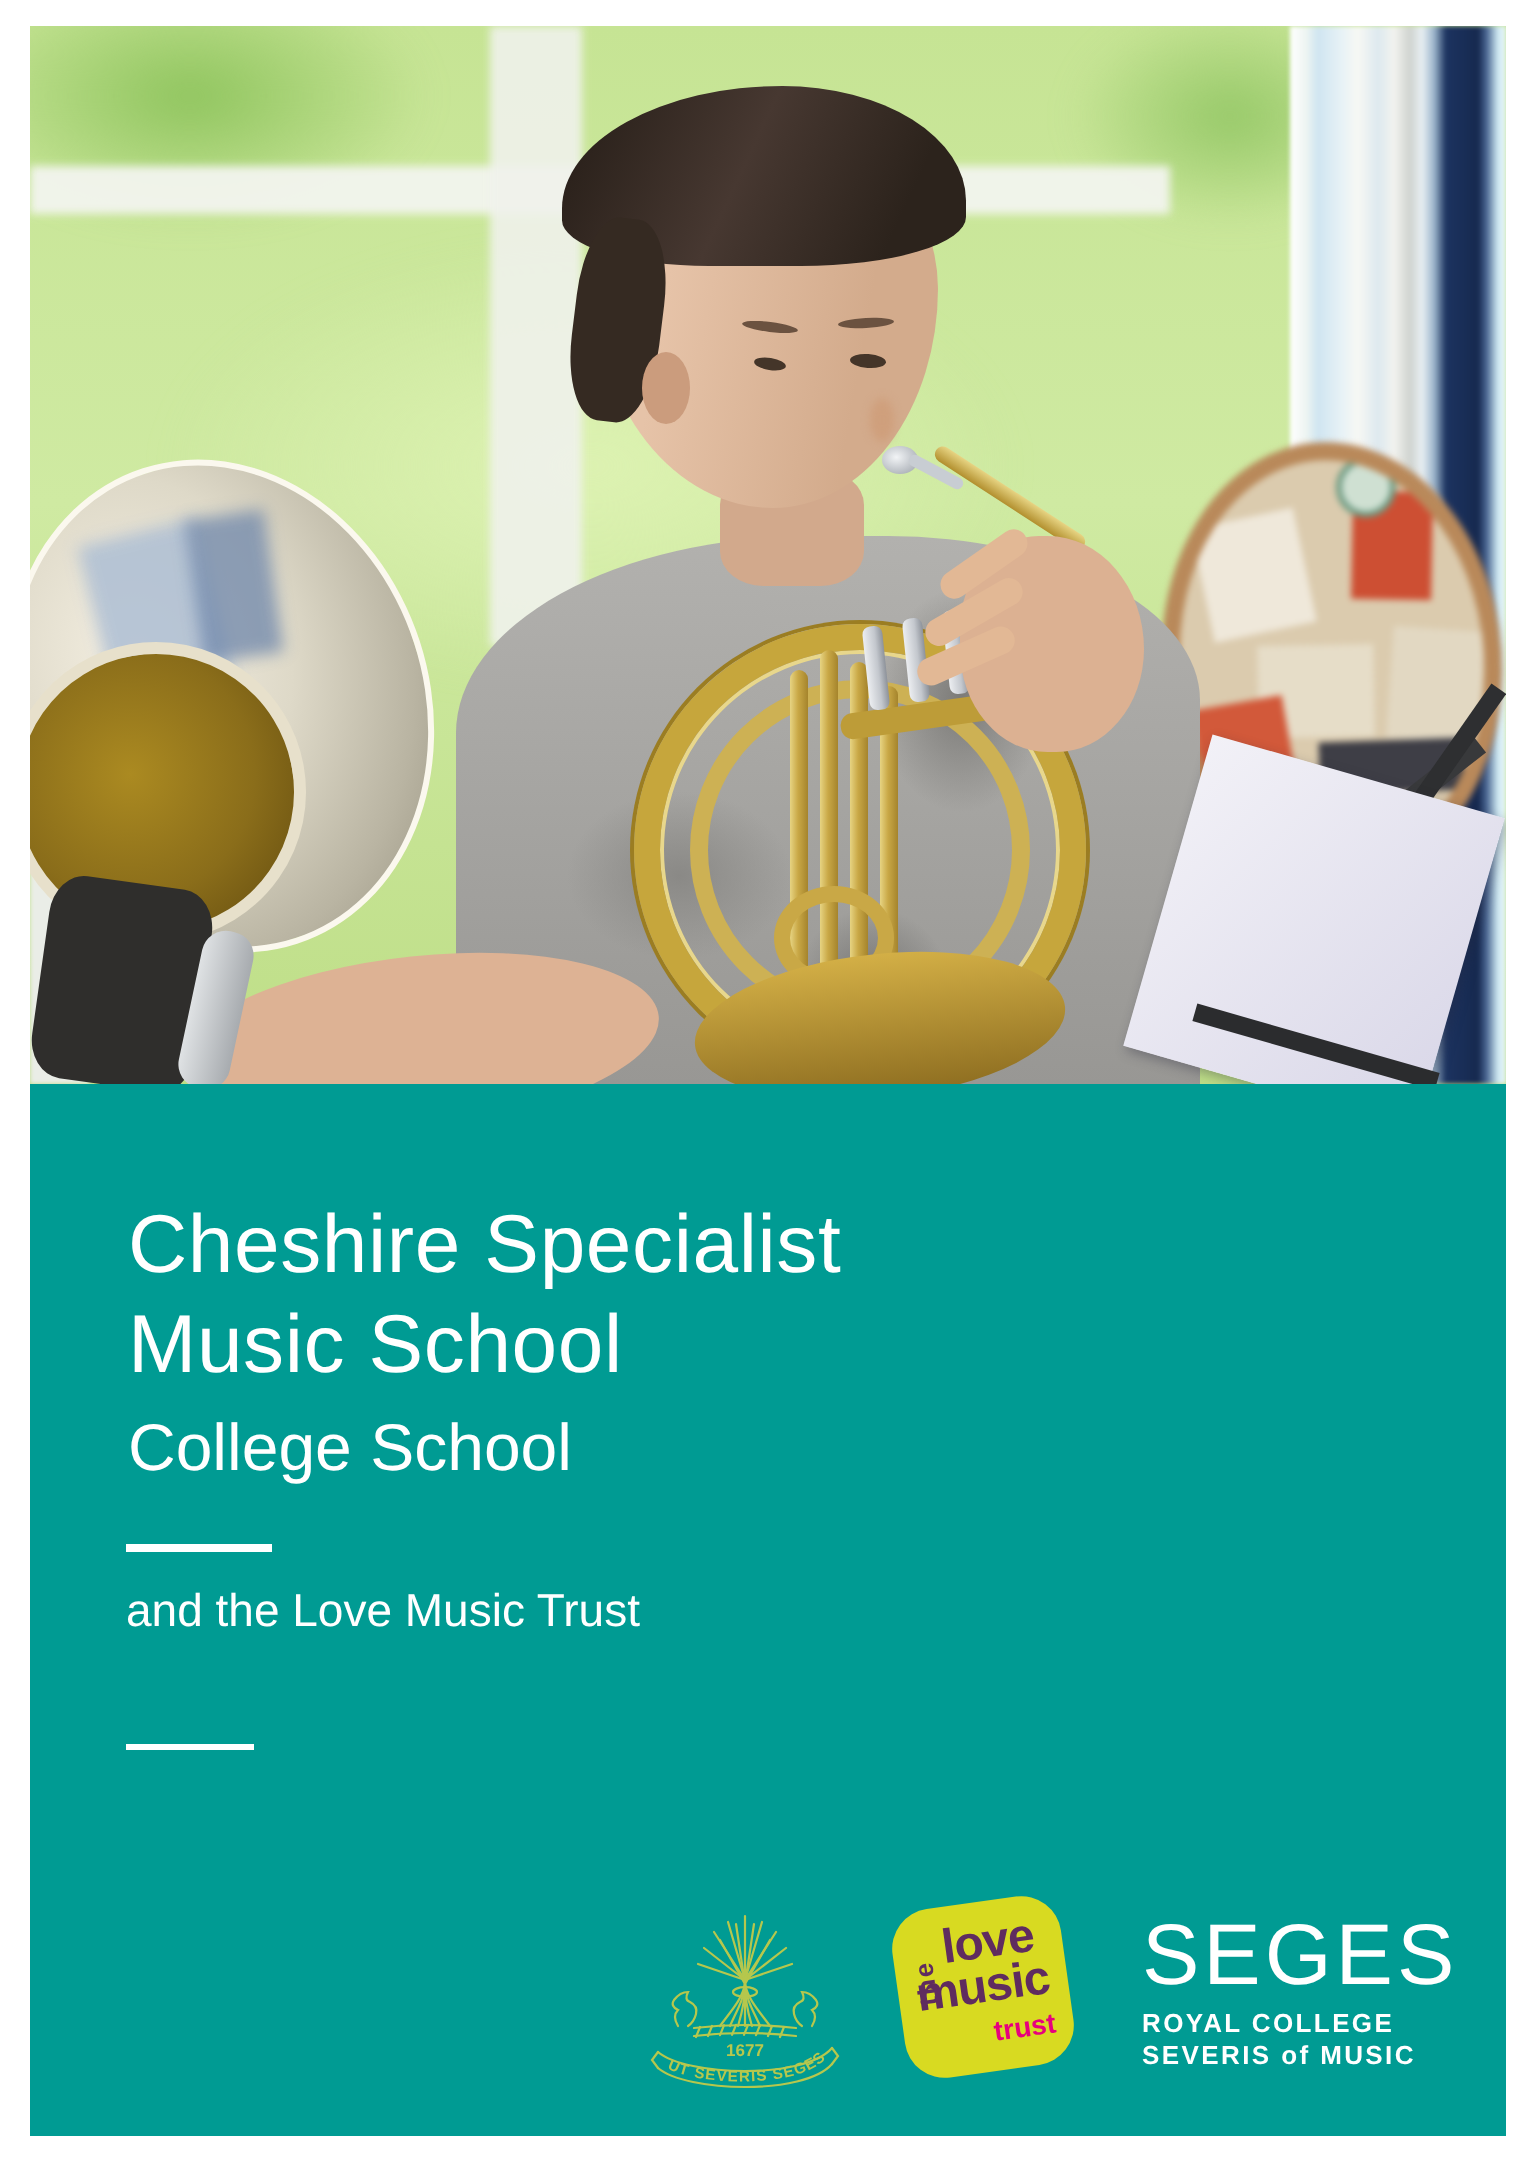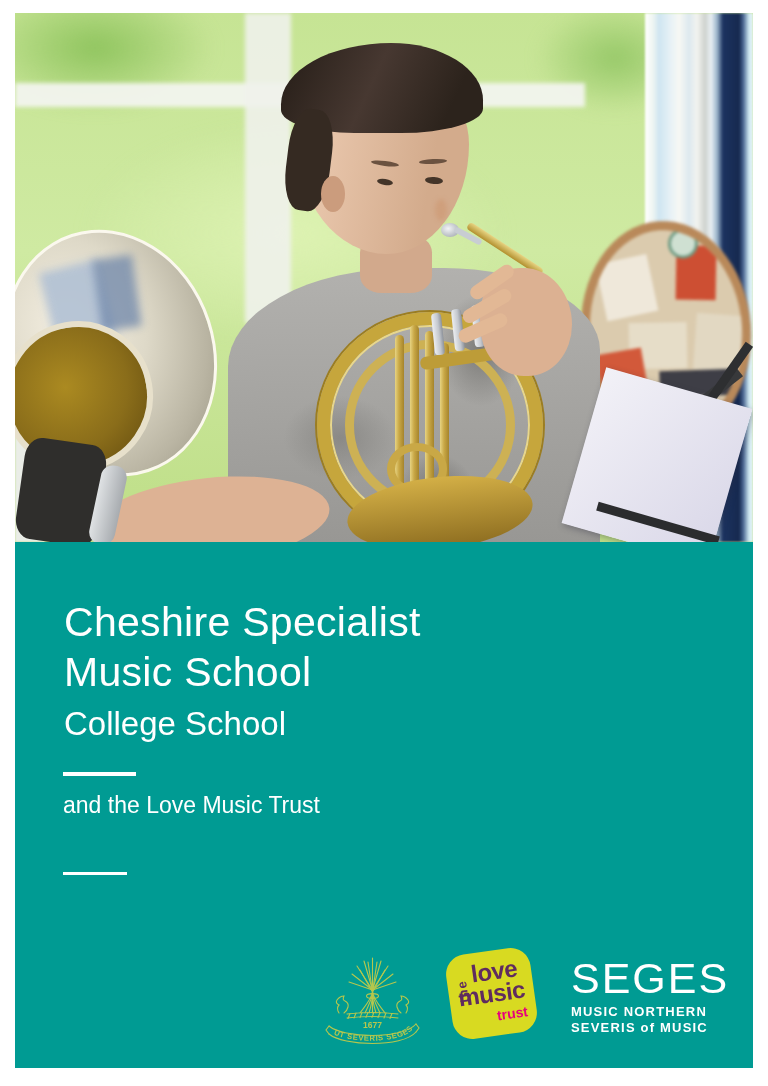--- a/index.html
+++ b/index.html
@@ -268,18 +268,18 @@
     <div class="abs lmt" style="background: rgb(216, 218, 33);">
       <span class="the" style="color: rgb(95, 44, 95);">the</span>
       <span class="love" style="color: rgb(95, 44, 95);">love</span>
       <span class="music" style="color: rgb(95, 44, 95);">music</span>
       <span class="trust" style="color: rgb(230, 0, 126);">trust</span>
     </div>
 
     <div class="abs rncm">
       <div class="acronym">SEGES</div>
       <div class="sub">
-        <div>MUSIC NORTHERN</div>
+        <div>ROYAL COLLEGE</div>
         <div><span>SEVERIS</span> <span class="of">of</span> <span>MUSIC</span></div>
       </div>
     </div>
   </div>
 </div>
 
 </body></html>

